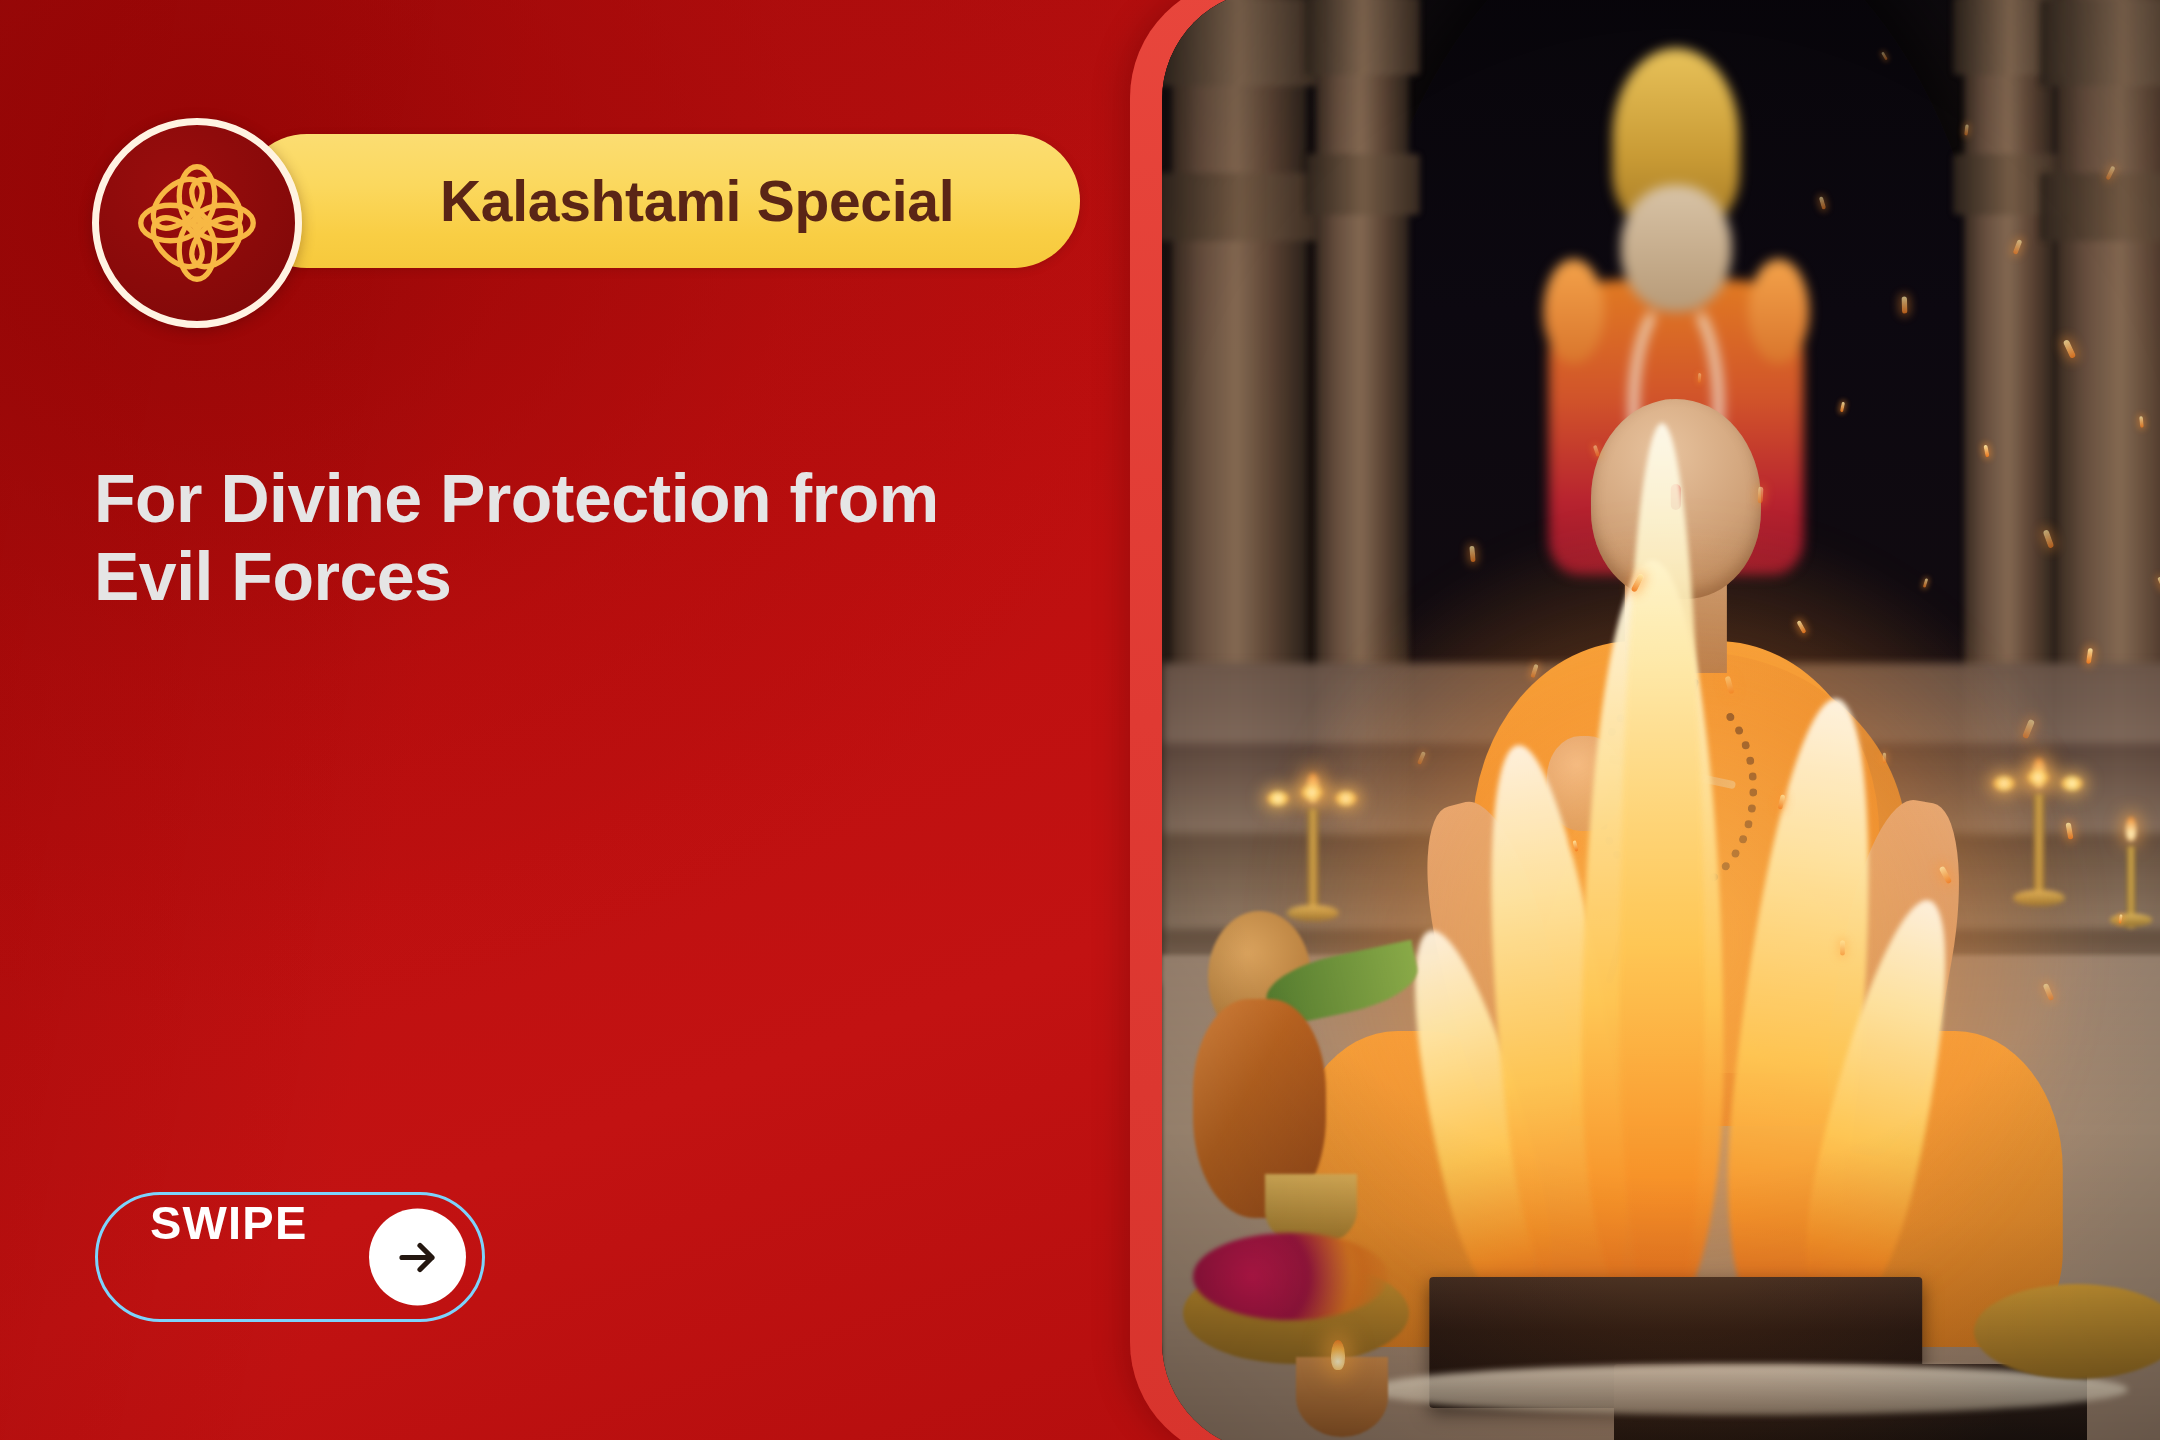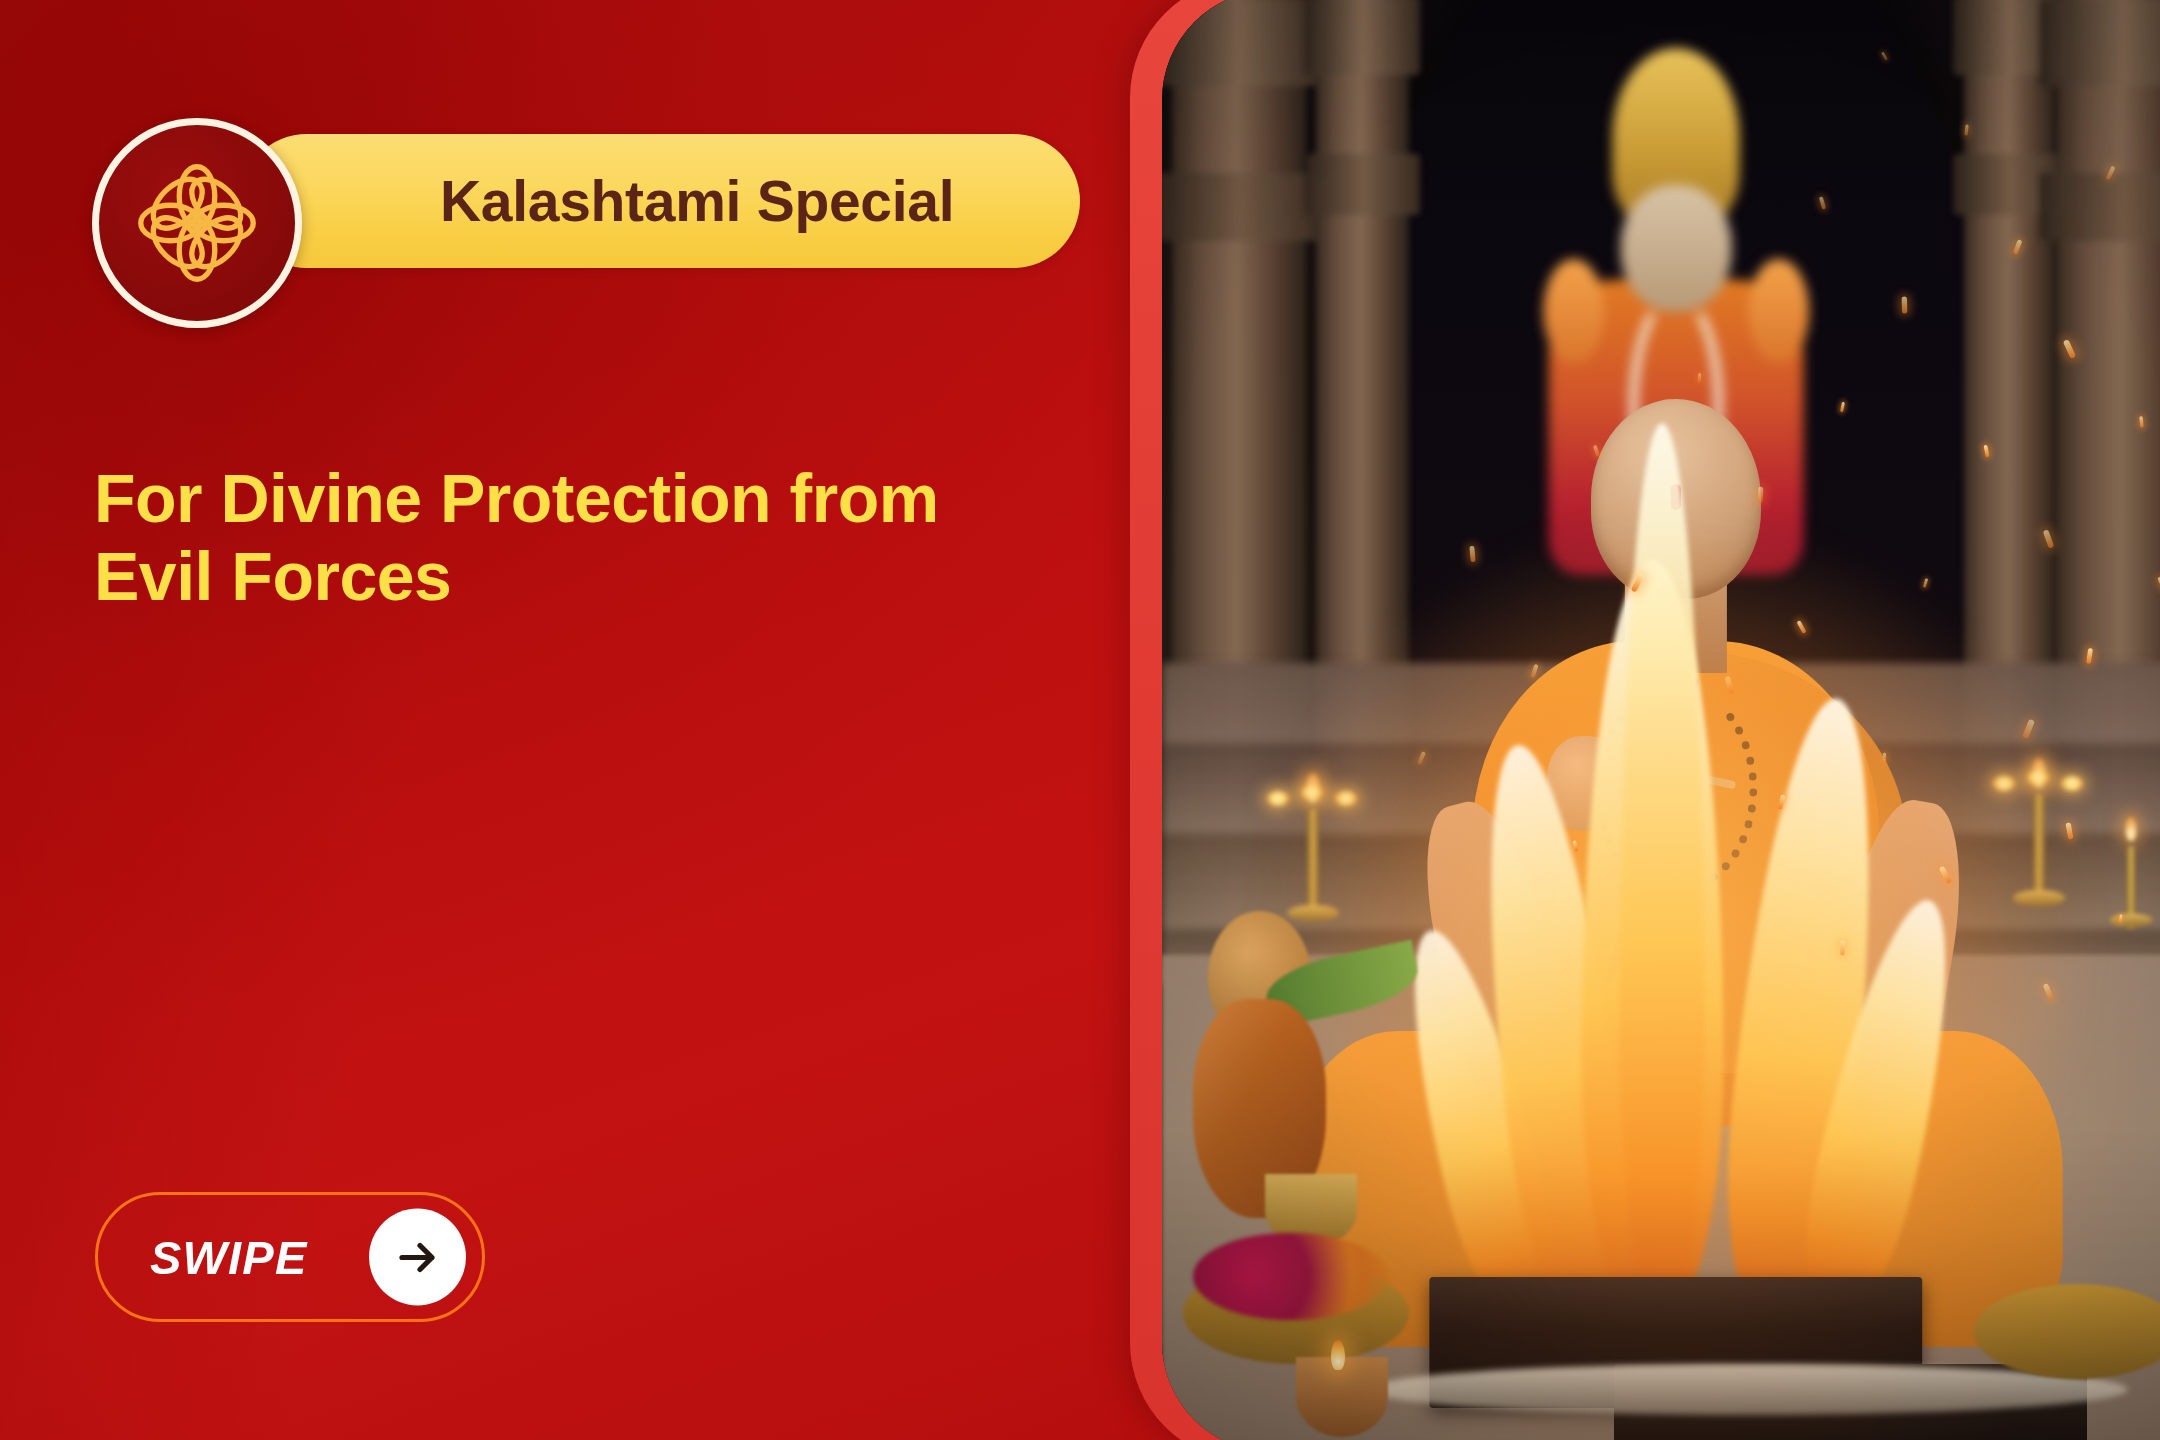--- a/index.html
+++ b/index.html
@@ -60,42 +60,41 @@
     display:flex; align-items:center; justify-content:center;
     box-shadow:0 3px 14px rgba(50,0,0,.3);
   }
   .badge-logo svg { width:148px; height:148px; display:block; }
 
   
   .subhead {
     position:absolute; left:94px; top:460px;
     width:980px;
     font-size:68px; line-height:1.14; font-weight:600;
-    color:#fde047;
+    color:#e5e5e5;
     letter-spacing:-0.5px;
   }
   .title {
     position:absolute; left:94px; top:686px;
     width:980px;
     font-size:86px; line-height:1.18; font-weight:bold;
     color:#FBD16B;
     letter-spacing:-1px;
     text-shadow:0 2px 5px rgba(90,0,0,.35);
   }
 
   
   .swipe-btn {
     position:absolute; left:95px; top:1192px;
     width:390px; height:130px;
-    border:3px solid #f97316;
+    border:3px solid #7dd3fc;
     border-radius:65px;
-    display:flex; align-items:center;
+    display:flex; align-items:flex-start;
     background:transparent;
     cursor:pointer;
-    font-style:italic;
   }
   .swipe-label {
     margin-left:52px;
     font-size:47px; font-weight:bold; letter-spacing:1.2px;
     color:#FFFFFF;
   }
   .swipe-circle {
     position:absolute; right:16px; top:50%;
     transform:translateY(-50%);
     width:97px; height:97px;

